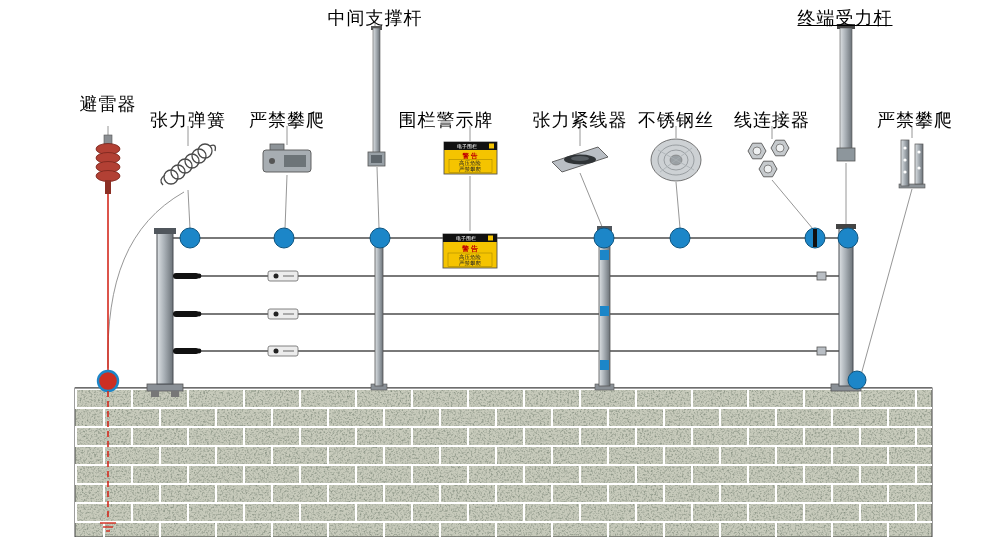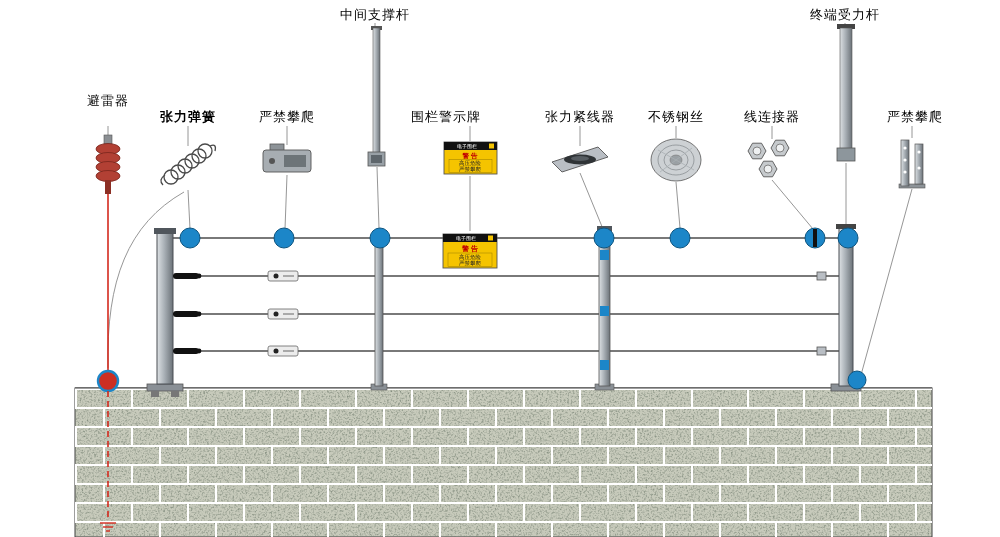--- a/index.html
+++ b/index.html
@@ -3,21 +3,21 @@
 <meta charset="utf-8">
 <style>
   html,body{margin:0;padding:0;background:#ffffff;}
   .canvas{
     position:relative;width:1000px;height:537px;background:#ffffff;overflow:hidden;
     font-family:"Liberation Sans", sans-serif;
   }
   .canvas svg{position:absolute;left:0;top:0;}
   .lbl{
     position:absolute;transform:translateX(-50%);white-space:nowrap;
-    font-size:13px;color:#000;letter-spacing:1px;font-weight:500;
+    font-size:18px;color:#000;letter-spacing:1px;font-weight:500;
   }
 </style>
 </head>
 <body>
 
 <div class="canvas">
 
 <svg width="1000" height="537" viewBox="0 0 1000 537">
   <defs>
     <linearGradient id="poleGrad" x1="0" y1="0" x2="1" y2="0">
@@ -246,23 +246,23 @@
     <rect x="488" y="235.5" width="5" height="5" fill="#f5c400"></rect>
     <text x="466" y="240.4" text-anchor="middle" font-size="5" fill="#ffffff">电子围栏</text>
     <text x="470" y="250.5" text-anchor="middle" font-size="7" font-weight="bold" fill="#c00000">警 告</text>
     <rect x="448" y="253" width="44" height="13.5" fill="none" stroke="#9a7c00" stroke-width="0.5"></rect>
     <text x="470" y="258.8" text-anchor="middle" font-size="5.5" fill="#222">高压危险</text>
     <text x="470" y="265.2" text-anchor="middle" font-size="5.5" fill="#222">严禁攀爬</text>
   </g>
 </svg>
 
 <div class="lbl" style="left:375px;top:6px;">中间支撑杆</div>
-<div class="lbl" style="left:845px;top:6px;">终端受力杆</div>
+<div class="lbl" style="left:845px;top:6px;text-decoration:underline;">终端受力杆</div>
 <div class="lbl" style="left:108px;top:92px;">避雷器</div>
-<div class="lbl" style="left:188px;top:108px;font-weight:bold;">张力弹簧</div>
+<div class="lbl" style="left:188px;top:108px;">张力弹簧</div>
 <div class="lbl" style="left:287px;top:108px;">严禁攀爬</div>
 <div class="lbl" style="left:446px;top:108px;">围栏警示牌</div>
 <div class="lbl" style="left:580px;top:108px;">张力紧线器</div>
 <div class="lbl" style="left:676px;top:108px;">不锈钢丝</div>
 <div class="lbl" style="left:772px;top:108px;">线连接器</div>
 <div class="lbl" style="left:915px;top:108px;">严禁攀爬</div>
 
 </div>
 
 </body></html>

